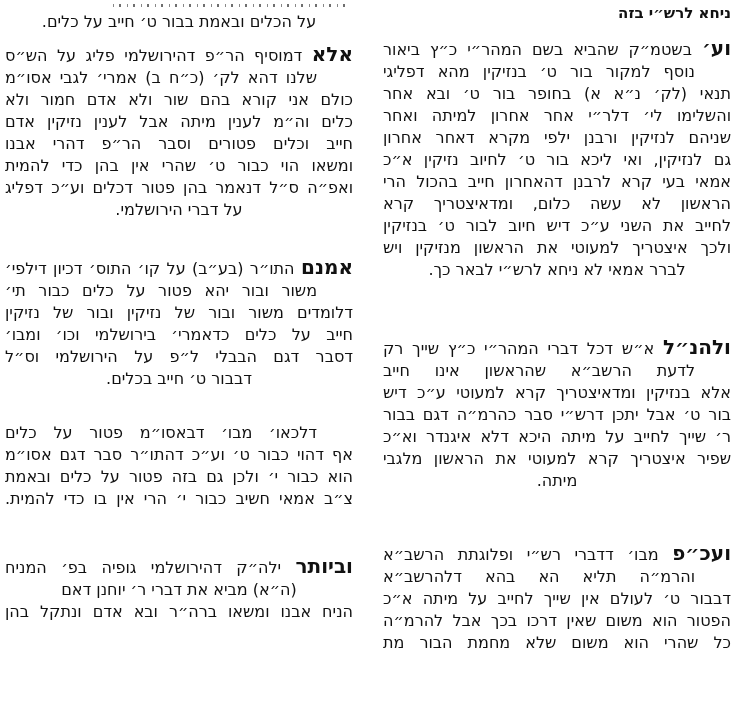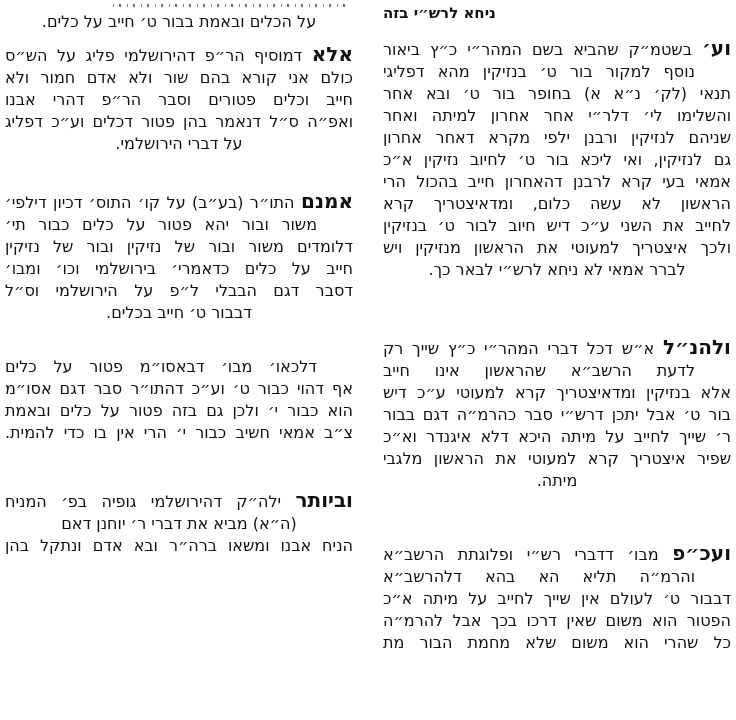--- a/index.html
+++ b/index.html
@@ -21,21 +21,21 @@
     font-family: "DejaVu Sans", sans-serif;
     color: #111111;
     background: #ffffff;
   }
   .col {
     width: 348px;
     flex: 0 0 348px;
   }
   .heading {
     font-weight: bold;
-    text-align: left;
+    text-align: right;
     font-size: 15px;
     line-height: 20px;
   }
   .clipped-line {
     height: 3px;
     width: 232px;
     margin: 1px 8px 4px auto;
     background: repeating-linear-gradient(to left, #4a4a4a 0 2px, transparent 2px 7px, #6a6a6a 7px 8px, transparent 8px 14px);
     opacity: 0.8;
   }
@@ -94,22 +94,25 @@
       </div>
   </div>
   <div class="col">
     <div class="clipped-line"></div>
     <div>
         <div class="para" style="margin-top: 4px;">
           <div class="line center">על הכלים ובאמת בבור ט׳ חייב על כלים.</div>
         </div>
         <div class="para" style="margin-top: 10px;">
           <div class="line"><b class="lead">אלא</b> דמוסיף הר״פ דהירושלמי פליג על הש״ס</div>
+          <div class="line indent">שלנו דהא לק׳ (כ״ח ב) אמרי׳ לגבי אסו״מ</div>
           <div class="line">כולם אני קורא בהם שור ולא אדם חמור ולא</div>
+          <div class="line">כלים וה״מ לענין מיתה אבל לענין נזיקין אדם</div>
           <div class="line">חייב וכלים פטורים וסבר הר״פ דהרי אבנו</div>
+          <div class="line">ומשאו הוי כבור ט׳ שהרי אין בהן כדי להמית</div>
           <div class="line">ואפ״ה ס״ל דנאמר בהן פטור דכלים וע״כ דפליג</div>
           <div class="line center">על דברי הירושלמי.</div>
         </div>
         <div class="para" style="margin-top: 35px;">
           <div class="line"><b class="lead">אמנם</b> התו״ר (בע״ב) על קו׳ התוס׳ דכיון דילפי׳</div>
           <div class="line indent">משור ובור יהא פטור על כלים כבור תי׳</div>
           <div class="line">דלומדים משור ובור של נזיקין ובור של נזיקין</div>
           <div class="line">חייב על כלים כדאמרי׳ בירושלמי וכו׳ ומבו׳</div>
           <div class="line">דסבר דגם הבבלי ל״פ על הירושלמי וס״ל</div>
           <div class="line center">דבבור ט׳ חייב בכלים.</div>

